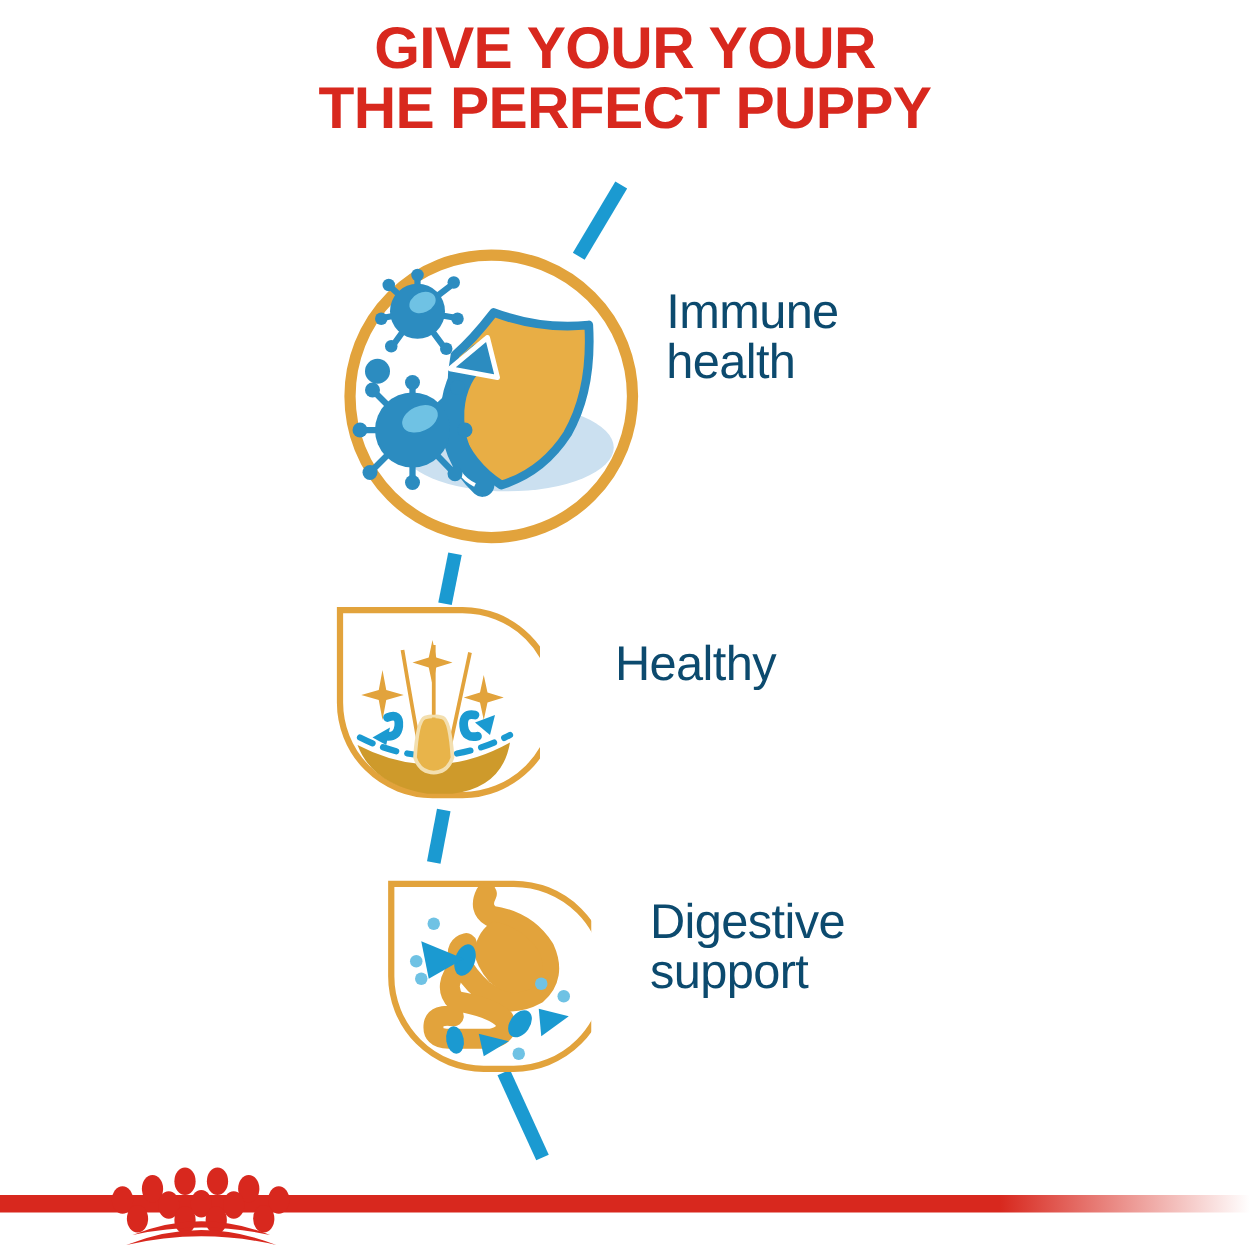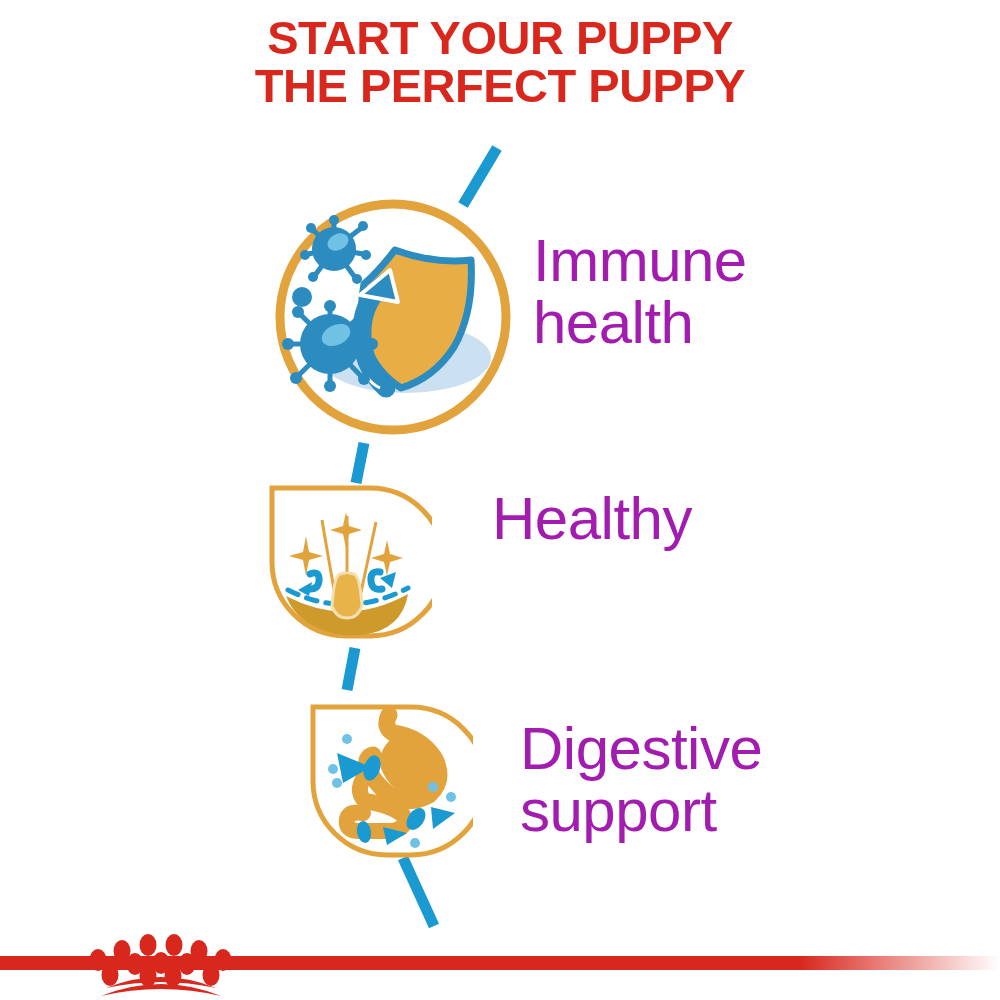--- a/index.html
+++ b/index.html
@@ -37,35 +37,35 @@
     top: 0; left: 0;
     width: 1000px;
     height: 1000px;
   }
   .benefit-row { position: absolute; }
 
   .benefit-icon { position: absolute; }
 
   .benefit-label {
     position: absolute;
-    color: #a21caf;
+    color: #0c4a6e;
     font-family: "Liberation Sans", sans-serif;
     font-weight: normal;
-    font-size: 60px;
+    font-size: 39px;
     line-height: 1.03;
     letter-spacing: -0.5px;
   }
   .benefit-label .line { display: block; white-space: nowrap; }
 
   
   #row-immune .benefit-icon { left: 268px; top: 192px; }
   #row-immune .benefit-label { left: 533px; top: 230px; }
   
   #row-skin .benefit-icon { left: 262px; top: 478px; }
-  #row-skin .benefit-label { left: 492px; top: 488px; }
+  #row-skin .benefit-label { left: 492px; top: 512px; }
   
   #row-digest .benefit-icon { left: 303px; top: 697px; }
   #row-digest .benefit-label { left: 520px; top: 718px; }
 
   
   .connector {
     position: absolute;
     top: 0; left: 0;
     width: 1000px; height: 1000px;
     pointer-events: none;
@@ -77,21 +77,21 @@
     left: 0;
     bottom: 0;
     width: 1000px;
     height: 100px;
   }
 </style>
 </head>
 <body>
 
 <div class="headline">
-  <span class="line">START YOUR PUPPY</span>
+  <span class="line">GIVE YOUR YOUR</span>
   <span class="line">THE PERFECT PUPPY</span>
 </div>
 
 <svg class="connector" viewBox="0 0 1000 1000" xmlns="http://www.w3.org/2000/svg">
 
   <line x1="497" y1="148" x2="463" y2="205" stroke="#1B9AD1" stroke-width="11" stroke-linecap="butt"></line>
 
   <line x1="364" y1="443" x2="356" y2="483" stroke="#1B9AD1" stroke-width="11" stroke-linecap="butt"></line>
 
   <line x1="355" y1="648" x2="347" y2="690" stroke="#1B9AD1" stroke-width="11" stroke-linecap="butt"></line>

